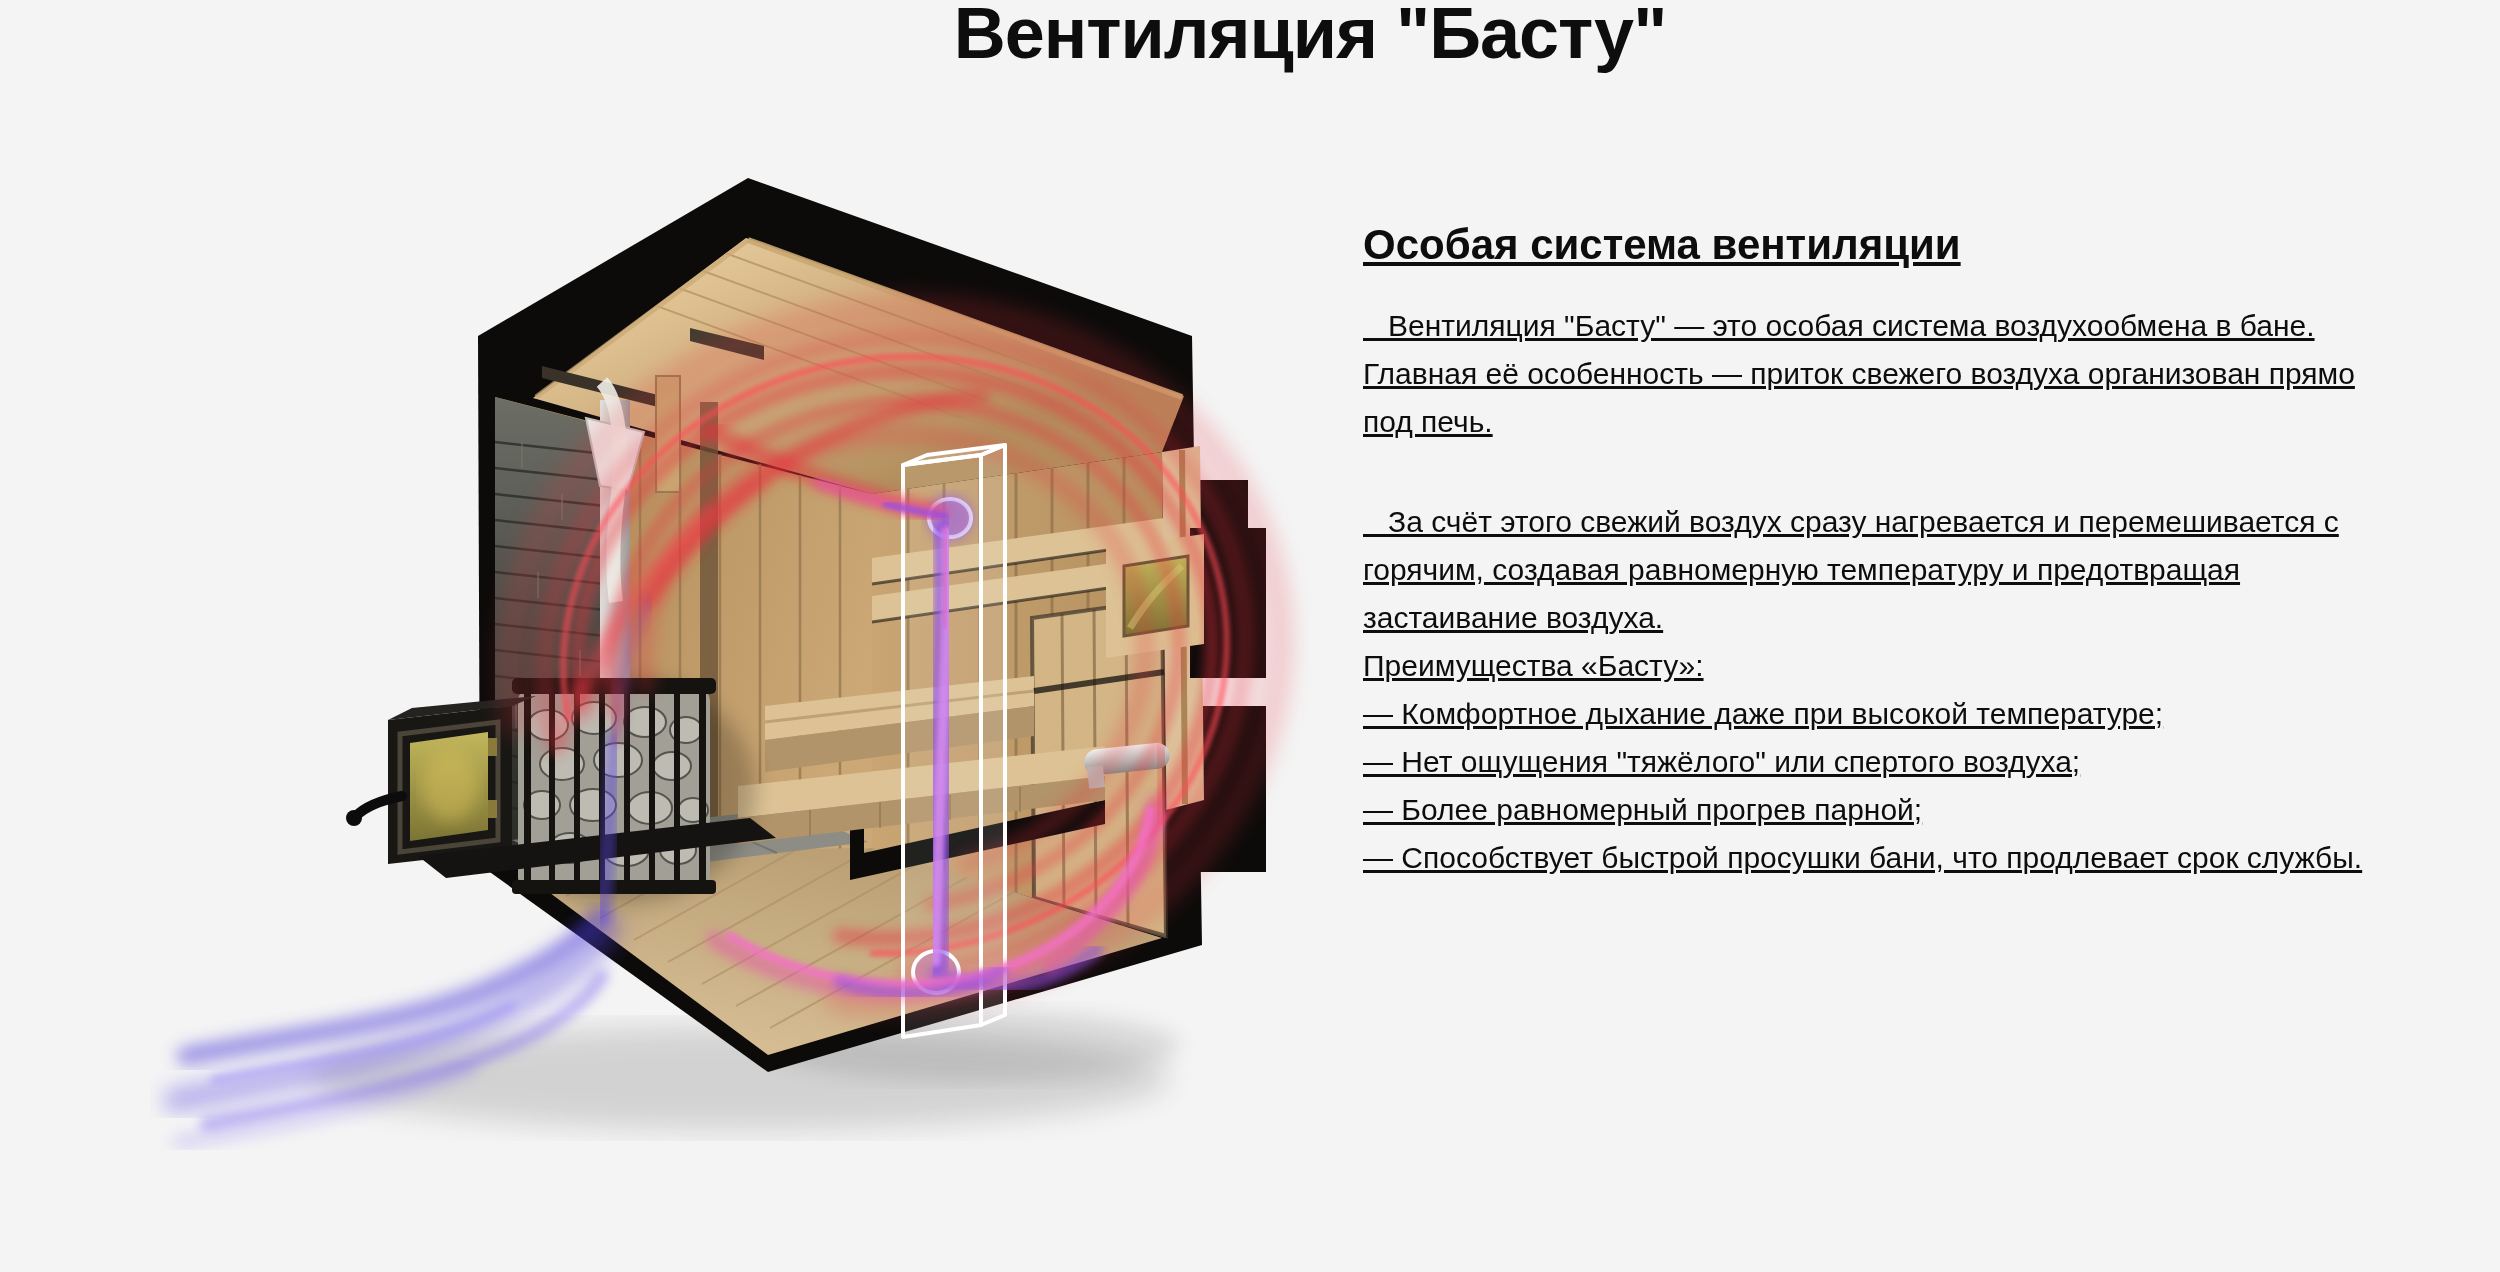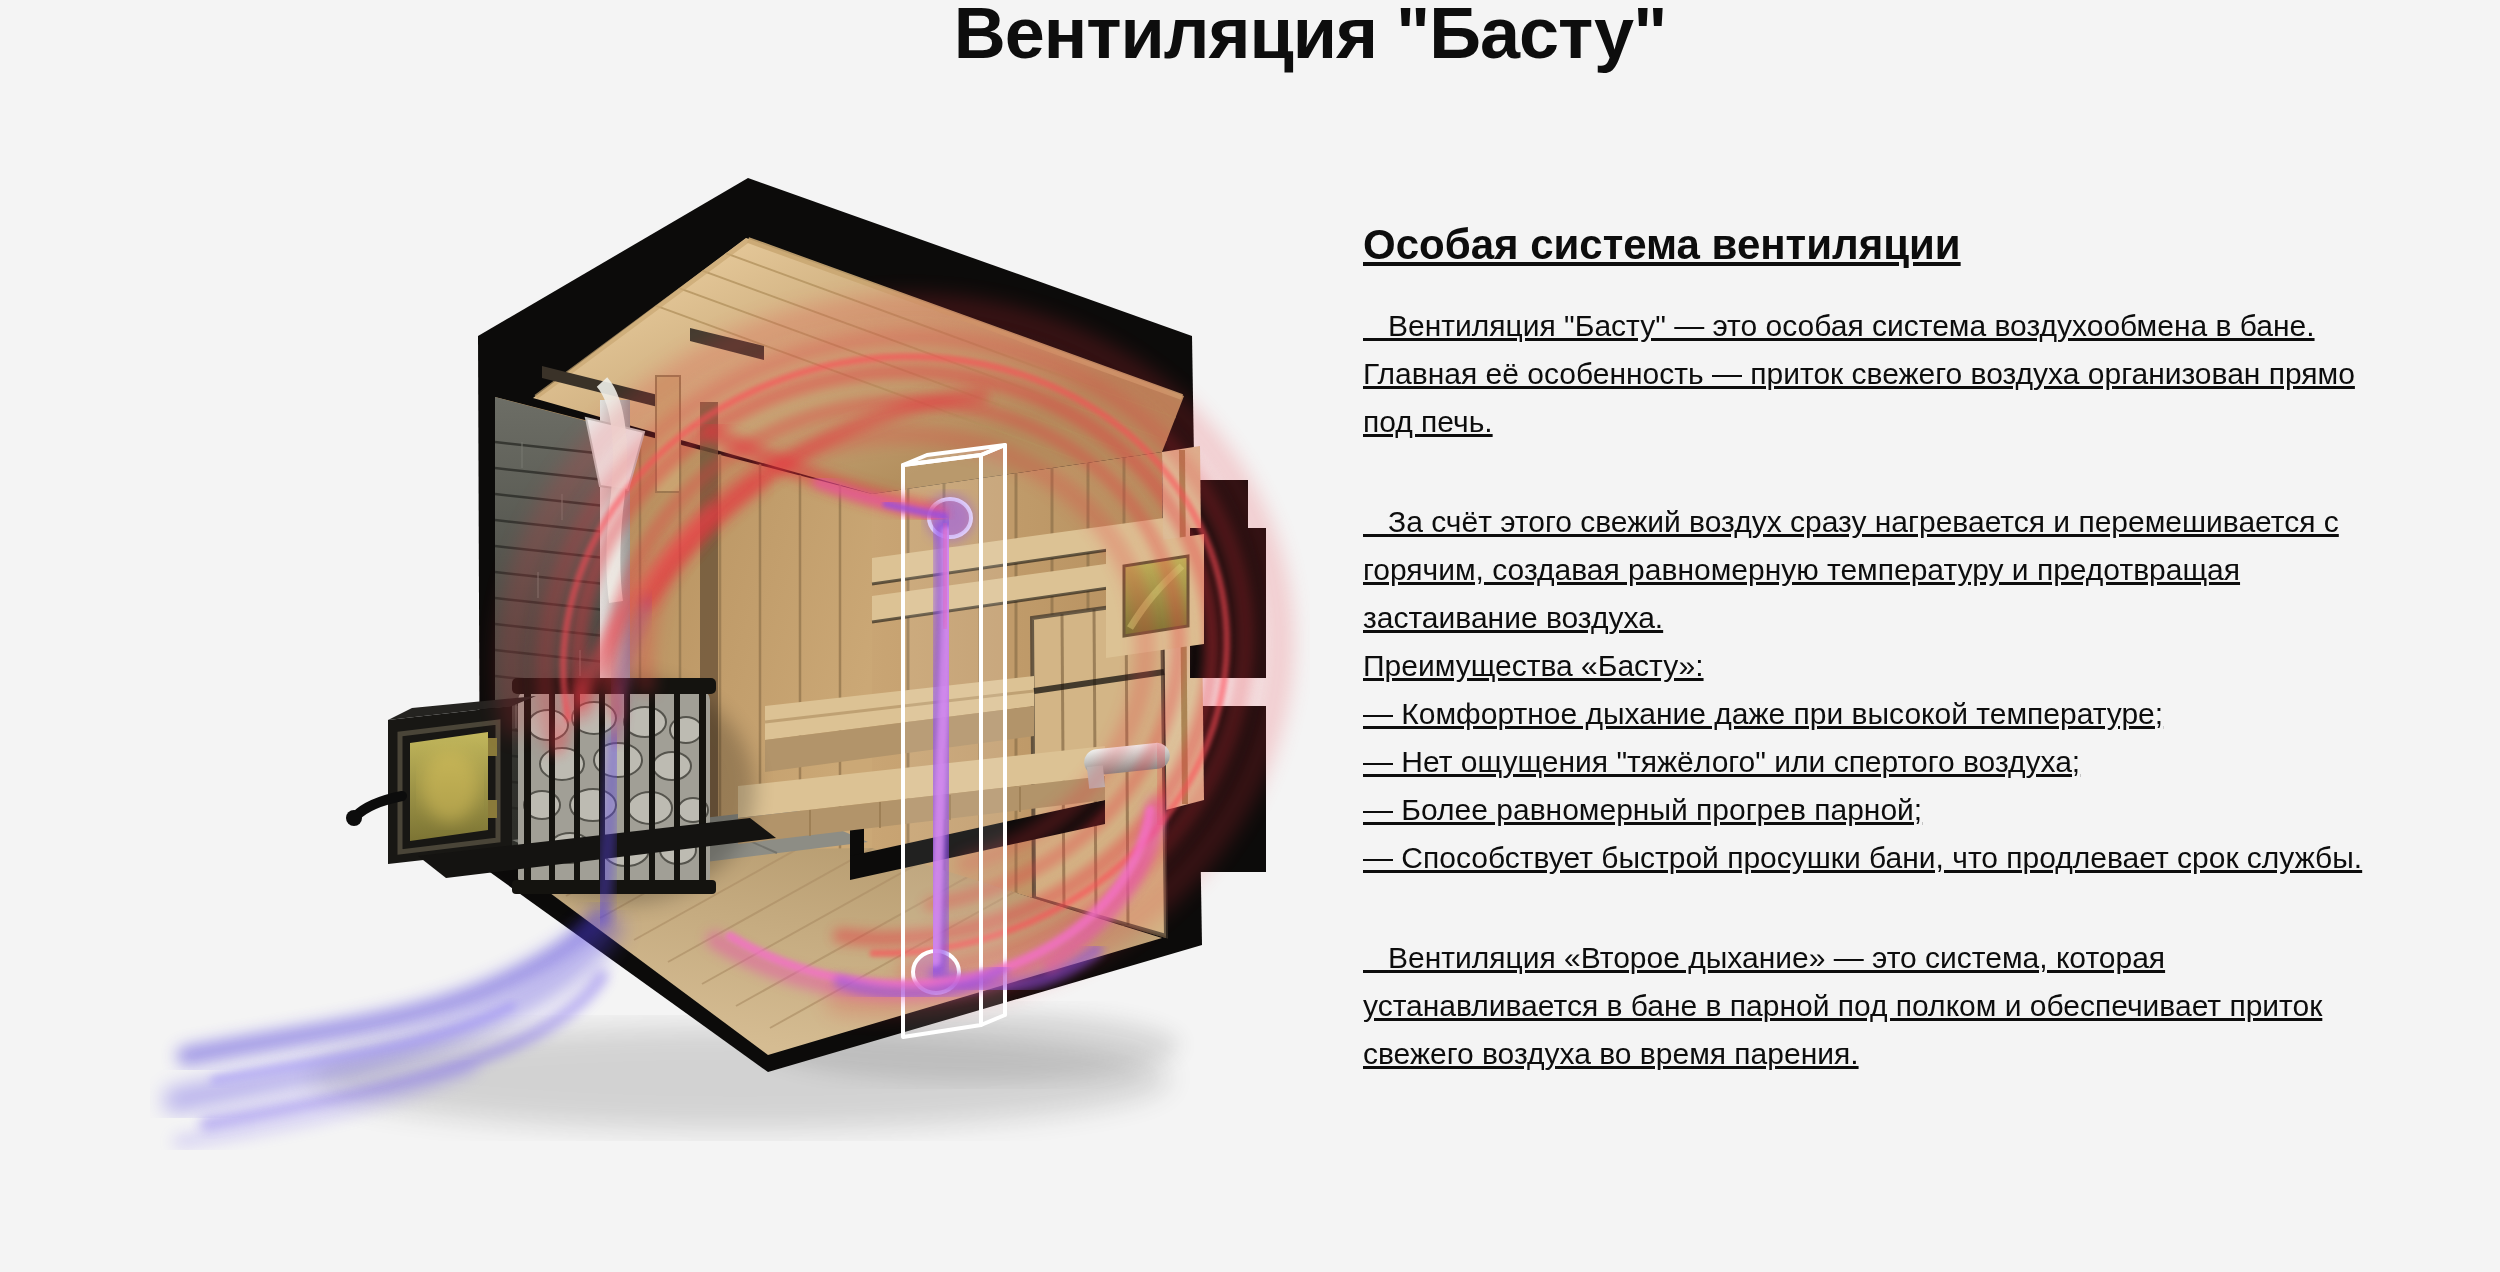--- a/index.html
+++ b/index.html
@@ -386,18 +386,15 @@
 Главная её особенность — приток свежего воздуха организован прямо
 под печь.</p>
     <p>   За счёт этого свежий воздух сразу нагревается и перемешивается с
 горячим, создавая равномерную температуру и предотвращая
 застаивание воздуха.
 Преимущества «Басту»:
 — Комфортное дыхание даже при высокой температуре;
 — Нет ощущения "тяжёлого" или спертого воздуха;
 — Более равномерный прогрев парной;
 — Способствует быстрой просушки бани, что продлевает срок службы.</p>
-    <p>   Вентиляция «Второе дыхание» — это система, которая
-устанавливается в бане в парной под полком и обеспечивает приток
-свежего воздуха во время парения.</p>
   </article>
 
 </div>
 
 </body></html>

